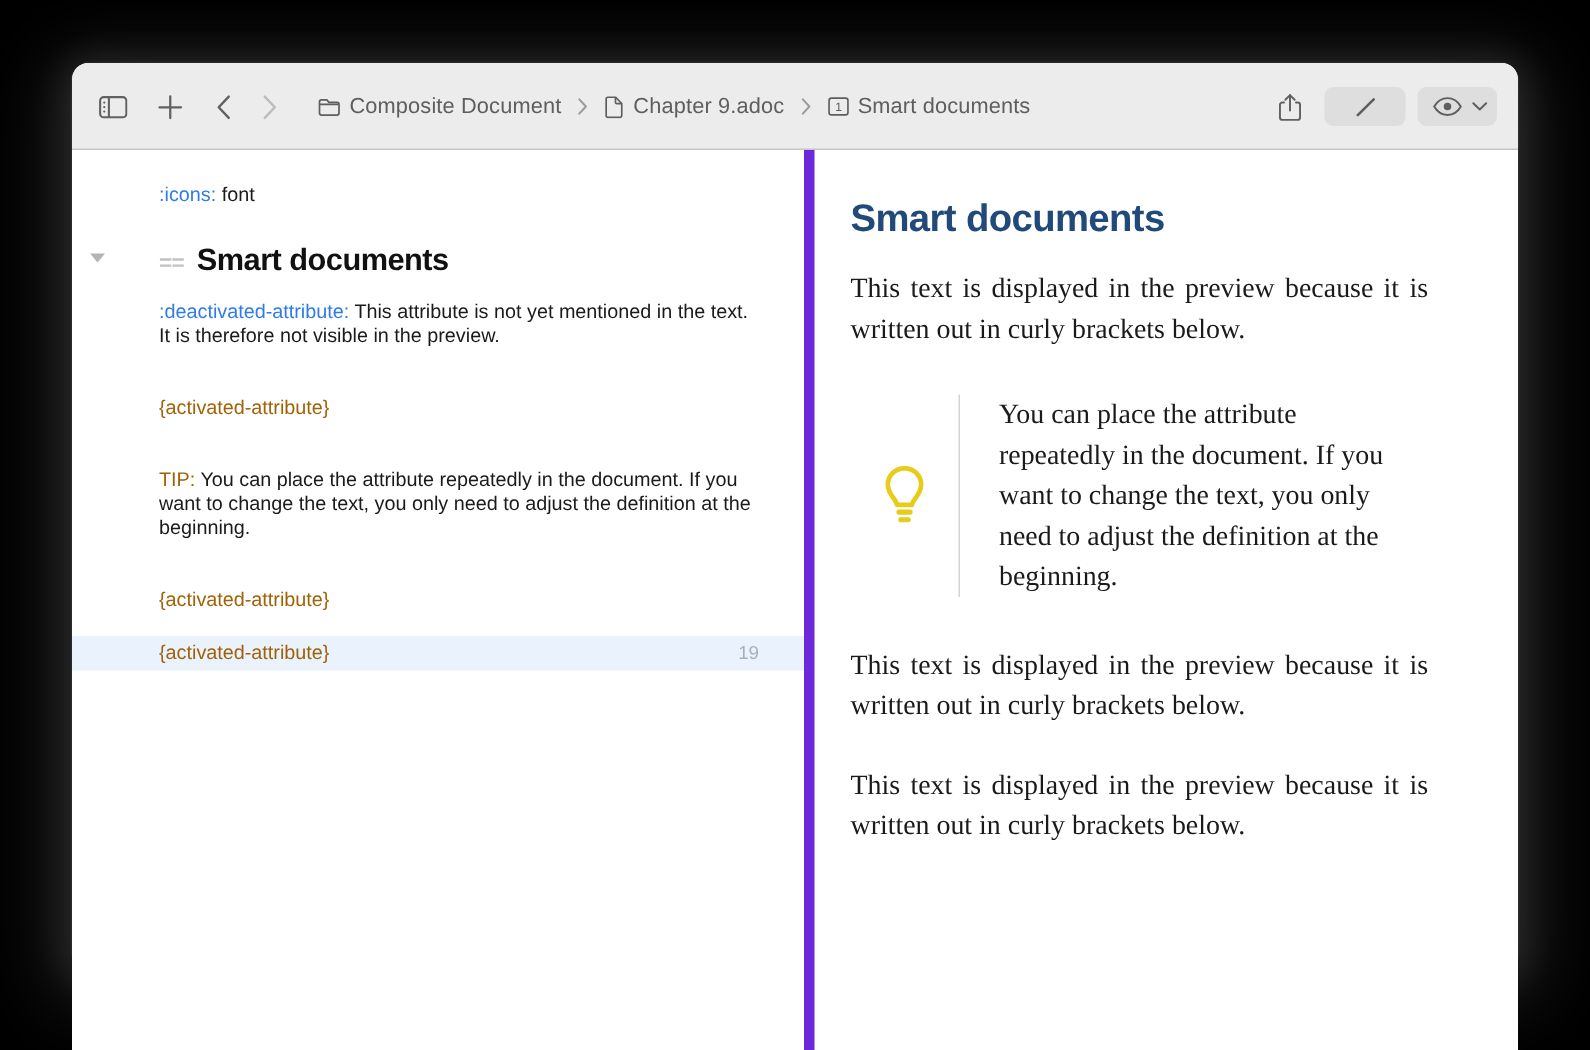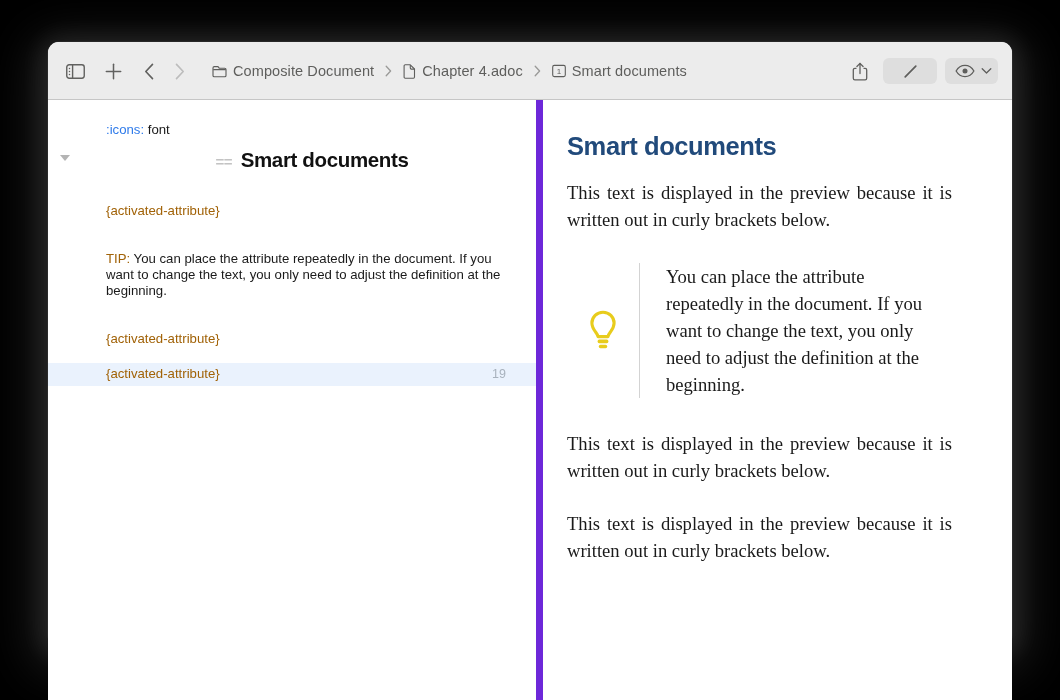--- a/index.html
+++ b/index.html
@@ -317,21 +317,21 @@
           </svg>
         </span>
 
         <div class="crumb">
           <span style="display:flex;">
             <svg width="13" height="15" viewBox="0 0 13 15" fill="none">
               <path d="M1.1 1.9a1.1 1.1 0 0 1 1.1-1.1h5.1l4.2 4.2v8.1a1.1 1.1 0 0 1-1.1 1.1H2.2a1.1 1.1 0 0 1-1.1-1.1z" stroke="currentColor" stroke-width="1.1" stroke-linejoin="round"></path>
               <path d="M7.3 0.9v3.2a1 1 0 0 0 1 1h3.1" stroke="currentColor" stroke-width="1.1" stroke-linejoin="round" fill="none"></path>
             </svg>
           </span>
-          <span class="crumb-label">Chapter 4.adoc</span>
+          <span class="crumb-label">Chapter 9.adoc</span>
         </div>
 
         <span class="crumb-sep">
           <svg width="7" height="12" viewBox="0 0 7 12">
             <polyline points="1.2,1.2 5.6,6 1.2,10.8" fill="none" stroke="currentColor" stroke-width="1.3" stroke-linecap="round" stroke-linejoin="round"></polyline>
           </svg>
         </span>
 
         <div class="crumb">
           <span style="display:flex;position:relative;">
@@ -378,27 +378,30 @@
     </div>
 
     <div id="body-split">
 
       <div id="editor-pane">
 
         <div class="src-line" style="margin-top:22px;">
           <span class="attr-name">:icons:</span><span> font</span>
         </div>
 
-        <div class="src-line" style="margin-top:14px;text-align:center;">
+        <div class="src-line" style="margin-top:28px;">
           <span class="fold-arrow"></span>
           <span class="heading-marker">==</span>
           <span class="heading-text" style="margin-left:5px;">Smart documents</span>
         </div>
 
 
+        <div class="src-line para" style="margin-top:16px;">
+          <span class="attr-name">:deactivated-attribute:</span><span> This attribute is not yet mentioned in the text. It is therefore not visible in the preview.</span>
+        </div>
 
         <div class="src-line" style="margin-top:32px;">
           <span class="attr-ref">{activated-attribute}</span>
         </div>
 
         <div class="src-line para" style="margin-top:32px;">
           <span class="tip-label">TIP:</span><span> You can place the attribute repeatedly in the document. If you want to change the text, you only need to adjust the definition at the beginning.</span>
         </div>
 
         <div class="src-line" style="margin-top:32px;">

